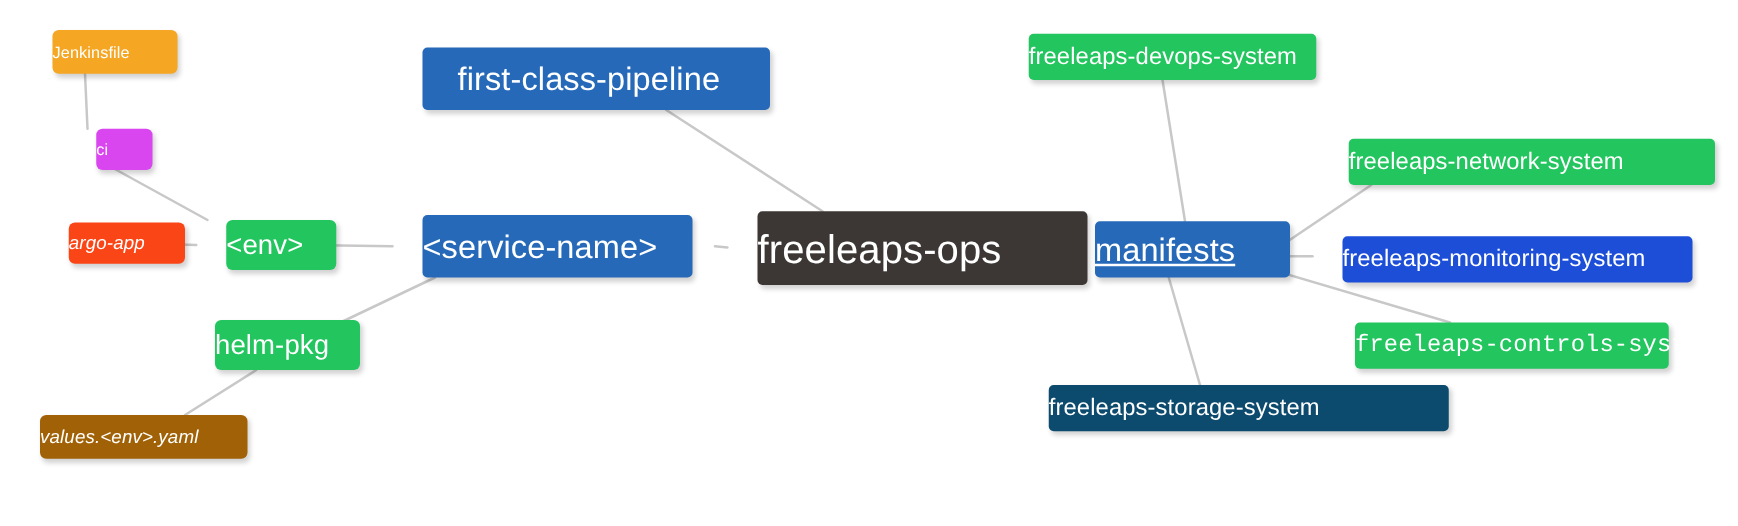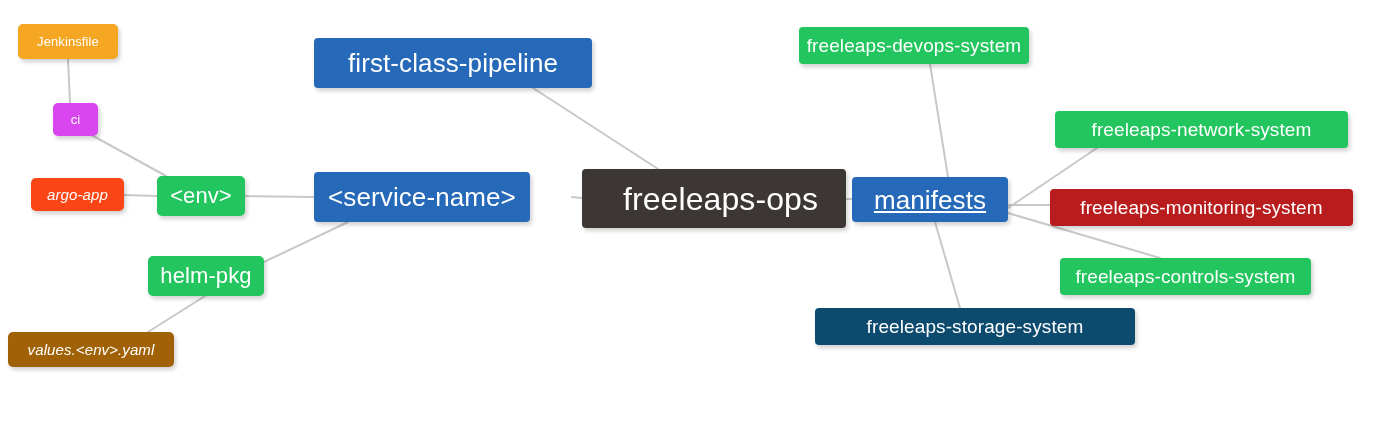--- a/index.html
+++ b/index.html
@@ -22,32 +22,33 @@
     top: 0;
     width: 1390px;
     height: 421px;
     pointer-events: none;
   }
   .node {
     position: absolute;
     box-sizing: border-box;
     display: flex;
     align-items: center;
-    justify-content: center;
+    justify-content: flex-start;
     color: #ffffff;
     white-space: nowrap;
     border-radius: 5px;
     box-shadow: 2px 3px 4px rgba(0,0,0,0.18);
     line-height: 1;
     letter-spacing: 0.1px;
     z-index: 2;
     user-select: none;
+    margin-left: 24px;
   }
   
-  .tier-root   { font-size: 32px; border-radius: 4px; padding-left: 13px; }
+  .tier-root   { font-size: 32px; border-radius: 4px; }
   .tier-major  { font-size: 26px; border-radius: 4px; }
   .tier-mid    { font-size: 22px; border-radius: 5px; }
   .tier-leaf   { font-size: 19px; border-radius: 4px; }
   .tier-small  { font-size: 15px; border-radius: 5px; font-style: italic; }
   .tier-tiny   { font-size: 13px; border-radius: 5px; }
 </style>
 </head>
 <body>
 
 <div id="canvas">
@@ -79,41 +80,41 @@
       </div>
       <div class="node tier-mid" style="left: 157px; top: 176px; width: 88px; height: 40px; background: rgb(34, 197, 94);">
         <span>&lt;env&gt;</span>
       </div>
       <div class="node tier-mid" style="left: 148px; top: 256px; width: 116px; height: 40px; background: rgb(34, 197, 94);">
         <span>helm-pkg</span>
       </div>
       <div class="node tier-small" style="left: 8px; top: 332px; width: 166px; height: 35px; background: #a16207;">
         <span>values.&lt;env&gt;.yaml</span>
       </div>
-      <div class="node tier-major" style="left: 314px; top: 38px; width: 278px; height: 50px; background: rgb(37, 105, 184);">
+      <div class="node tier-major" style="left: 314px; top: 38px; width: 278px; height: 50px; background: rgb(37, 105, 184); padding-left: 28px;">
         <span>first-class-pipeline</span>
       </div>
       <div class="node tier-major" style="left: 314px; top: 172px; width: 216px; height: 50px; background: rgb(37, 105, 184);">
         <span>&lt;service-name&gt;</span>
       </div>
       <div class="node tier-root" style="left: 582px; top: 169px; width: 264px; height: 59px; background: rgb(60, 55, 52);">
         <span>freeleaps-ops</span>
       </div>
       <div class="node tier-major" style="left: 852px; top: 177px; width: 156px; height: 45px; background: rgb(37, 105, 184); text-decoration: underline;">
         <span>manifests</span>
       </div>
       <div class="node tier-leaf" style="left: 799px; top: 27px; width: 230px; height: 37px; background: rgb(34, 197, 94);">
         <span>freeleaps-devops-system</span>
       </div>
       <div class="node tier-leaf" style="left: 1055px; top: 111px; width: 293px; height: 37px; background: rgb(34, 197, 94);">
         <span>freeleaps-network-system</span>
       </div>
-      <div class="node tier-leaf" style="left: 1050px; top: 189px; width: 303px; height: 37px; background: #b91c1c;">
+      <div class="node tier-leaf" style="left: 1050px; top: 189px; width: 280px; height: 37px; background: #1d4ed8;">
         <span>freeleaps-monitoring-system</span>
       </div>
-      <div class="node tier-leaf" style="left: 1060px; top: 258px; width: 251px; height: 37px; background: rgb(34, 197, 94);">
+      <div class="node tier-leaf" style="left: 1060px; top: 258px; width: 251px; height: 37px; background: rgb(34, 197, 94); font-family: Liberation Mono, monospace;">
         <span>freeleaps-controls-system</span>
       </div>
       <div class="node tier-leaf" style="left: 815px; top: 308px; width: 320px; height: 37px; background: #0c4a6e;">
         <span>freeleaps-storage-system</span>
       </div>
     </div>
 </div>
 
 </body></html>

